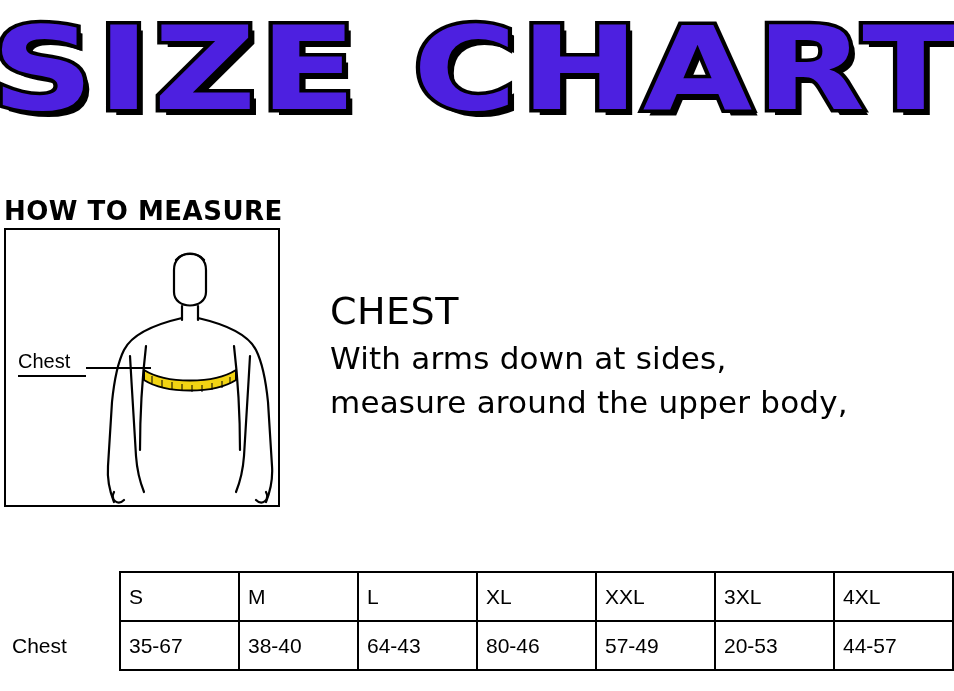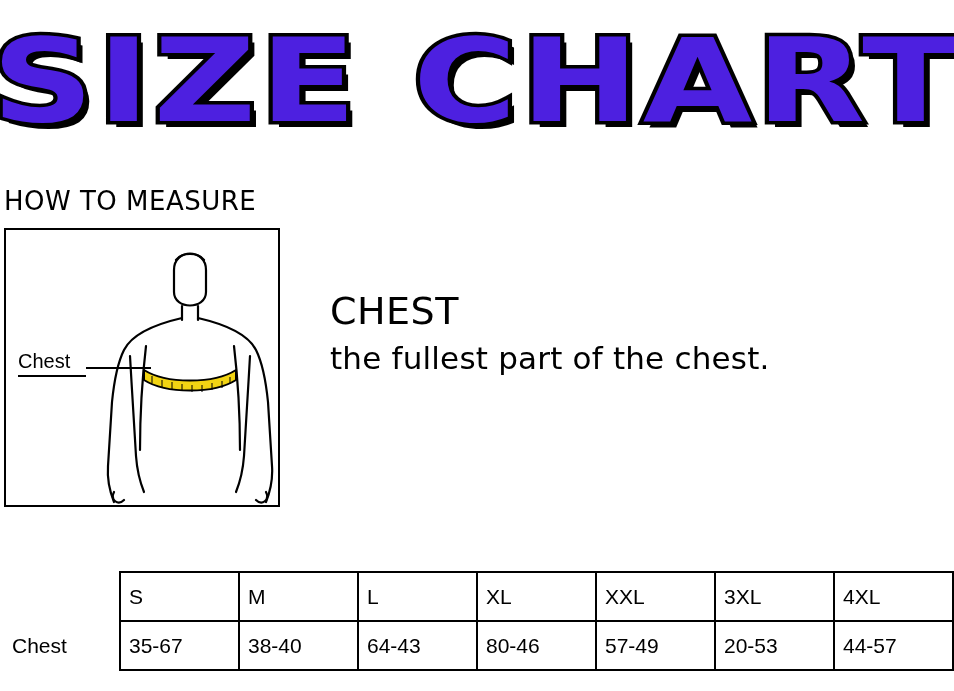--- a/index.html
+++ b/index.html
@@ -13,21 +13,21 @@
     font-family: "Liberation Sans", sans-serif;
     color: #000000;
     overflow: hidden;
     position: relative;
   }
 
   
   .title-wrap {
     position: absolute;
     left: 0;
-    top: 12px;
+    top: 0;
     width: 954px;
     height: 150px;
   }
   .title-text {
     position: absolute;
     left: 50%;
     top: 6px;
     transform: translateX(-50%) scaleX(1.22);
     transform-origin: center top;
     font-family: "DejaVu Sans", sans-serif;
@@ -39,23 +39,23 @@
     -webkit-text-stroke: 7px #000000;
     paint-order: stroke fill;
     white-space: nowrap;
     text-shadow: 5px 6px 0 #000000;
   }
 
   
   .how-to {
     position: absolute;
     left: 4px;
-    top: 186px;
-    font-family: "DejaVu Sans", sans-serif;
-    font-weight: normal;
+    top: 196px;
+    font-family: "DejaVu Sans", sans-serif;
+    font-weight: bold;
     font-size: 26px;
     letter-spacing: 0.5px;
   }
 
   
   .figure-box {
     position: absolute;
     left: 4px;
     top: 228px;
     width: 276px;
@@ -201,21 +201,22 @@
     </g>
   </svg>
 </div>
 <div class="chest-label">Chest</div>
 <div class="chest-underline"></div>
 <div class="chest-leader"></div>
 
 <div class="desc">
   <div class="desc-title">CHEST</div>
   <div class="desc-body">
-    <div>the fullest part of the chest.</div>
+    <div>With arms down at sides,</div>
+    <div>measure around the upper body,</div>
   </div>
 </div>
 
 <table class="size-table">
   <tbody>
       <tr class="header-row">
     <td class="rowhead"></td>
     <td class="corner-blank">S</td>
     <td>M</td>
     <td>L</td>

